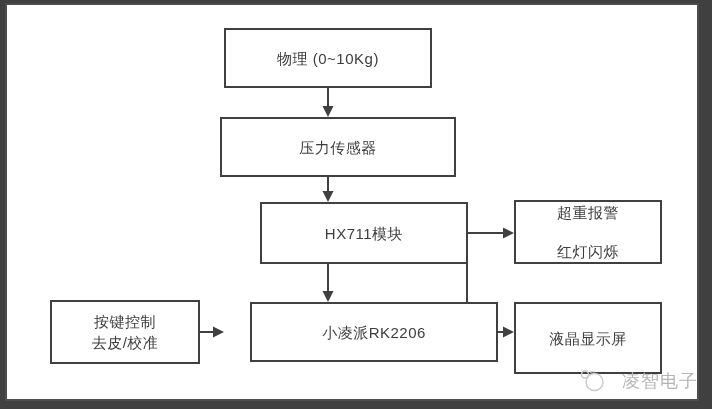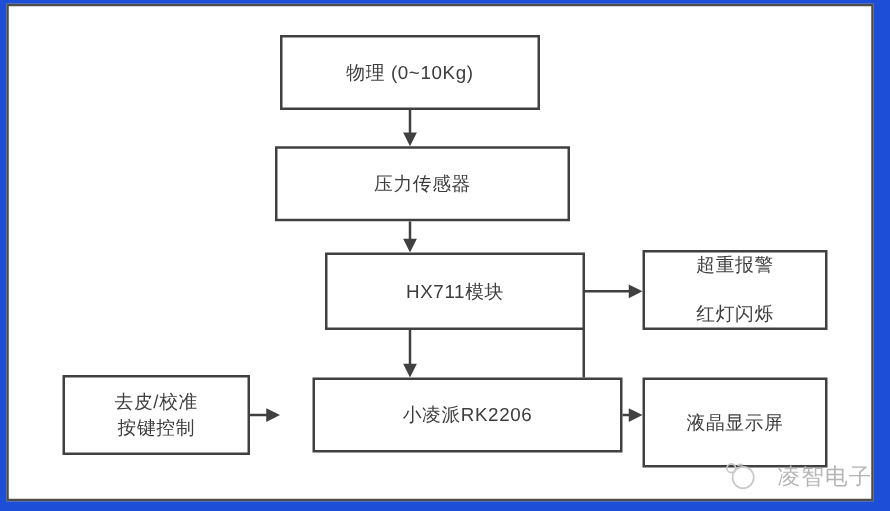--- a/index.html
+++ b/index.html
@@ -5,21 +5,21 @@
   html, body {
     margin: 0;
     padding: 0;
     background: #ffffff;
     font-family: "Liberation Sans", "DejaVu Sans", sans-serif;
   }
   .stage {
     position: relative;
     width: 712px;
     height: 409px;
-    background: #1d4ed8;
+    background: #404040;
     overflow: hidden;
   }
   .frame {
     position: absolute;
     left: 5px;
     top: 3px;
     width: 694px;
     height: 398px;
     box-sizing: border-box;
     border: 2px solid #4d4d4d;
@@ -121,22 +121,22 @@
 
   <div class="box box-hx711">
     <div>HX711模块</div>
   </div>
 
   <div class="box box-rk2206">
     <div>小凌派RK2206</div>
   </div>
 
   <div class="box box-keys">
+    <div>按键控制</div>
     <div>去皮/校准</div>
-    <div>按键控制</div>
   </div>
 
   <div class="box box-alarm">
     <div>超重报警</div>
     <div>红灯闪烁</div>
   </div>
 
   <div class="box box-lcd">
     <div>液晶显示屏</div>
   </div>

